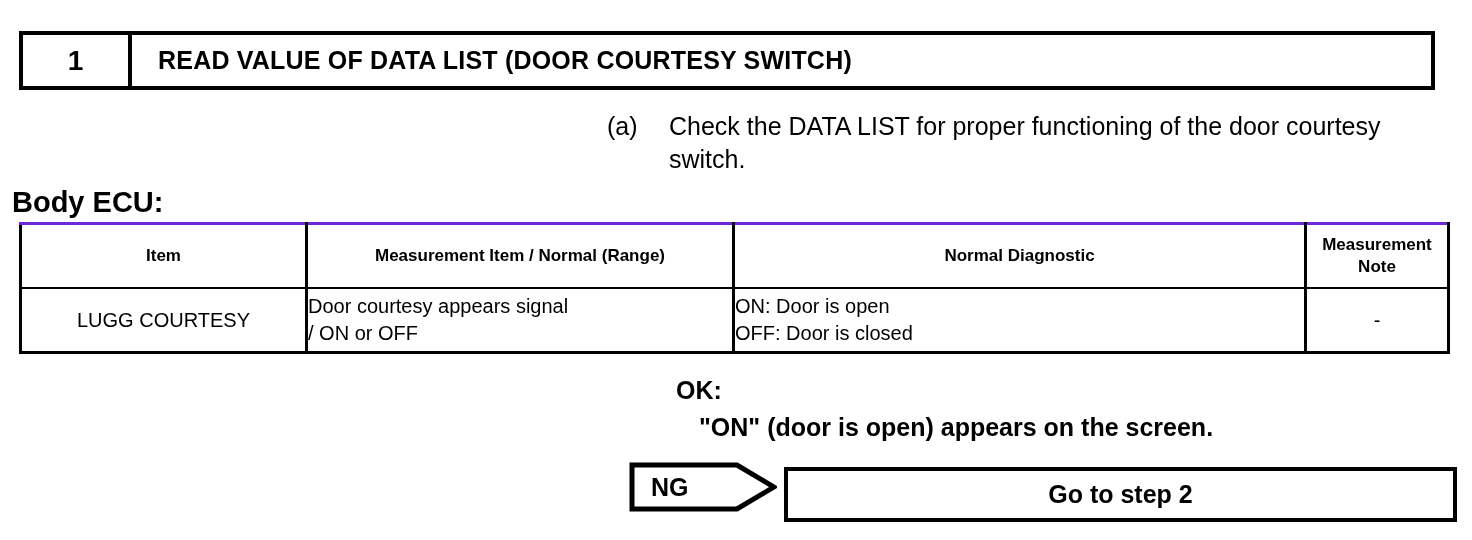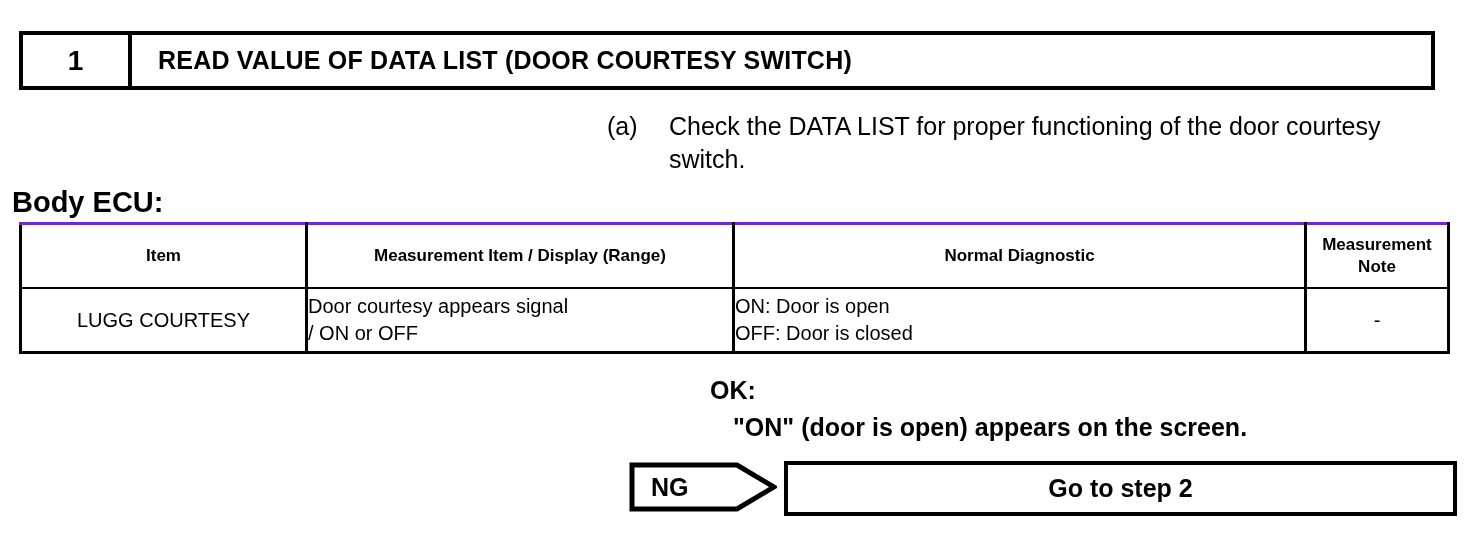--- a/index.html
+++ b/index.html
@@ -128,21 +128,20 @@
   .cell-line { display: block; white-space: nowrap; }
 
   
   .ok-block {
     position: absolute;
     left: 676px;
     top: 372px;
     font-size: 25px;
     font-weight: bold;
     line-height: 37px;
-    margin-left: 34px;
   }
   .ok-label { display: block; }
   .ok-text  { display: block; padding-left: 23px; }
 
   
   .ng-row {
     position: absolute;
     left: 610px;
     top: 459px;
     width: 944px;
@@ -161,21 +160,21 @@
     position: absolute;
     left: 22px;
     top: 12px;
     font-size: 25px;
     font-weight: bold;
     line-height: 27px;
   }
   .next-step-box {
     position: absolute;
     left: 155px;
-    top: 2px;
+    top: 8px;
     width: 673px;
     height: 55px;
     border: 4px solid #000;
     box-sizing: border-box;
     display: flex;
     align-items: center;
     justify-content: center;
     font-size: 25px;
     font-weight: bold;
   }
@@ -195,21 +194,21 @@
     <span class="instruction-text">Check the DATA LIST for proper functioning of the door courtesy switch.</span>
   </div>
 
   <div class="section-label">Body ECU:</div>
 
   <div class="data-table-wrap">
     <table class="data-table">
       <thead>
         <tr>
           <th class="col-item">Item</th>
-          <th class="col-meas">Measurement Item / Display (Range)</th>
+          <th class="col-meas">Measurement Item / Normal (Range)</th>
           <th class="col-normal">Normal Diagnostic</th>
           <th class="col-note">Measurement Note</th>
         </tr>
       </thead>
       <tbody>
         <tr>
           <td class="cell-center">LUGG COURTESY</td>
           <td class="cell-left">
             <span class="cell-line">Door courtesy appears signal</span>
             <span class="cell-line">/ ON or OFF</span>

